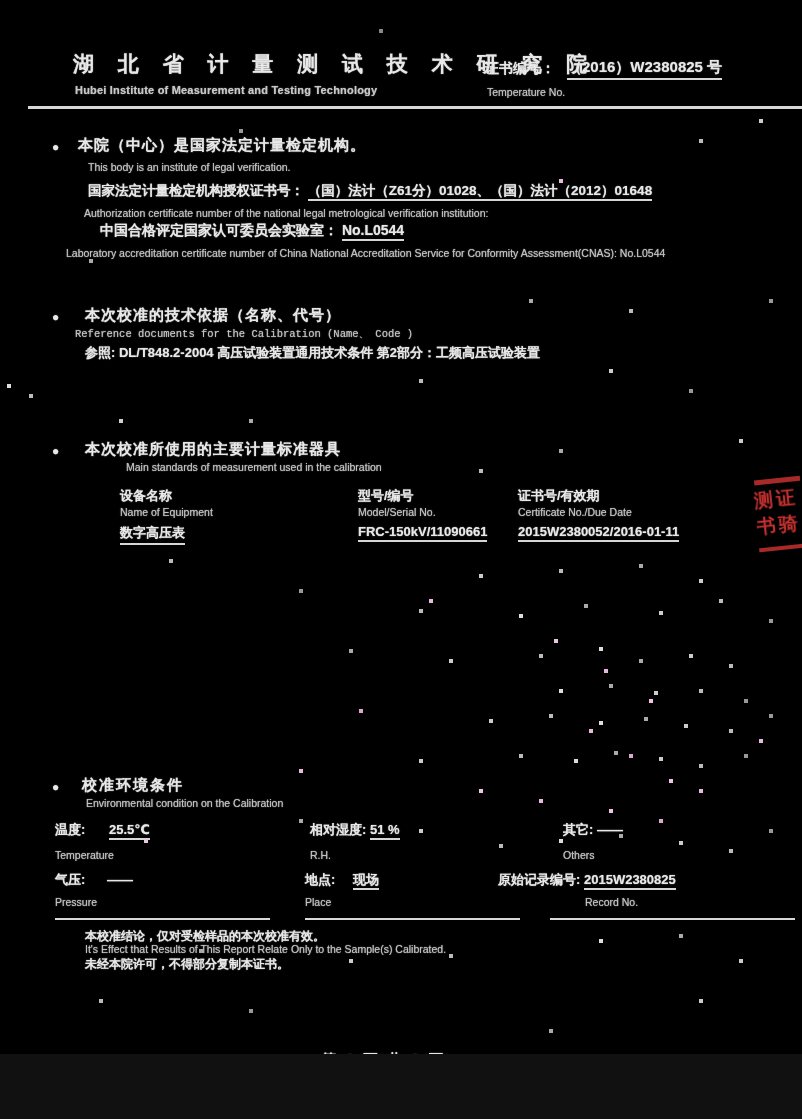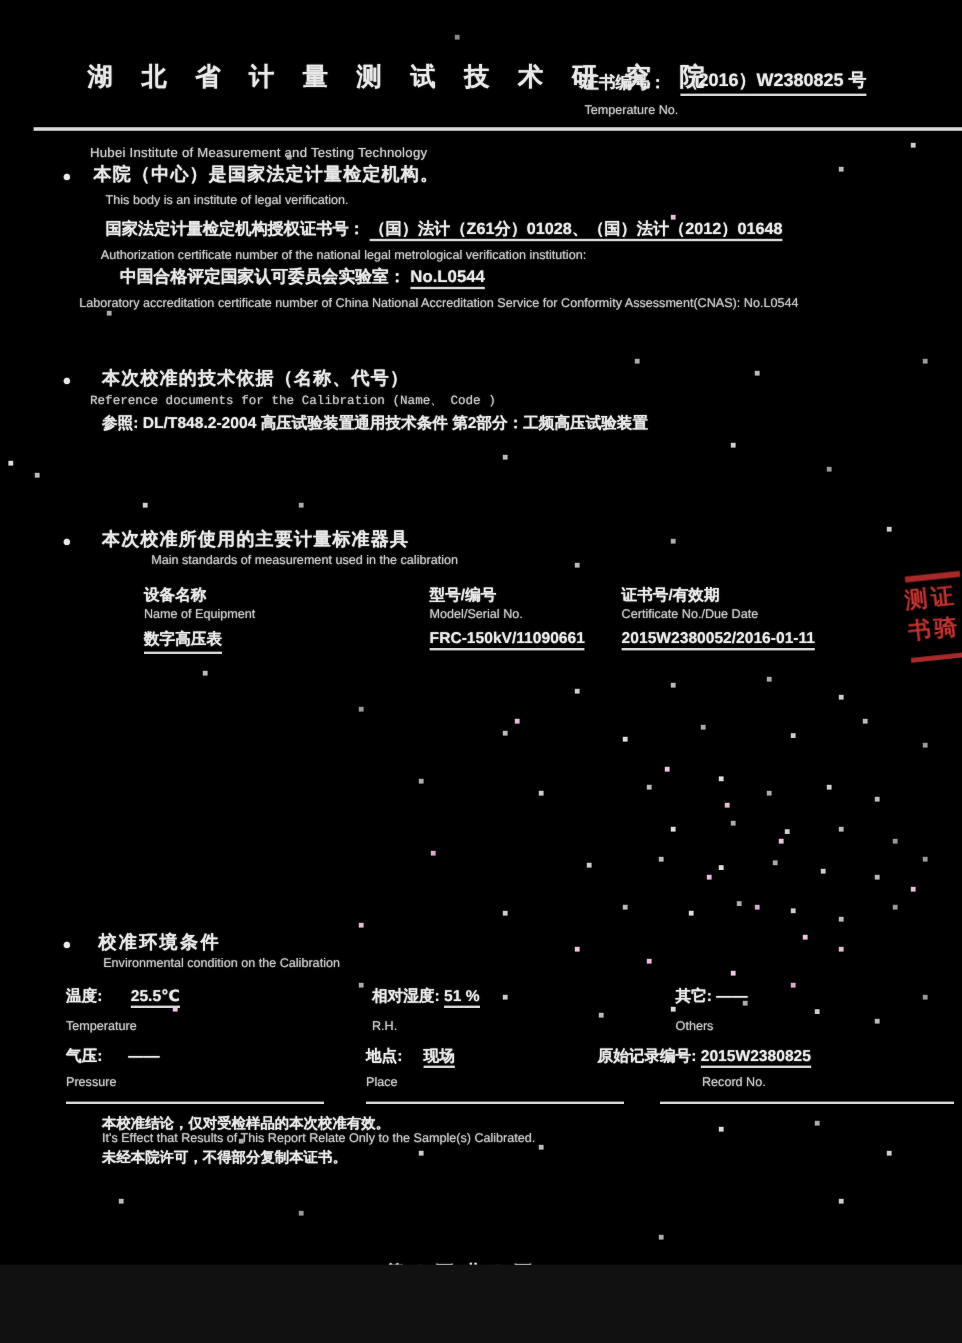--- a/index.html
+++ b/index.html
@@ -4,21 +4,21 @@
 <style>
   html,body{margin:0;padding:0;background:#111;}
   .page{
     position:relative;width:802px;height:1054px;background:#000;
     overflow:hidden;font-family:"Liberation Sans","DejaVu Sans",sans-serif;
     color:#e2e2e2;
   }
   .abs{position:absolute;white-space:nowrap;}
   .fuzz{text-shadow:0 0 1px rgba(235,235,235,.6),0 0 2px rgba(200,200,200,.25);}
   .cnb{font-weight:bold;color:#e8e8e8;}
-  .en{font-size:11px;color:#c8c8c8;font-weight:normal;letter-spacing:.2px;margin-top:38px;}
+  .en{font-size:11px;color:#c8c8c8;font-weight:bold;letter-spacing:.2px;}
   .ensm{font-size:10.5px;color:#c2c2c2;}
   .ul{border-bottom:2px solid #d6d6d6;padding-bottom:1px;}
   .rule{position:absolute;background:#d8d8d8;}
   .bullet{font-size:12px;color:#e8e8e8;}
   
   .stamp{position:absolute;left:750px;top:470px;width:60px;height:96px;color:#c5312f;
          transform:rotate(-6deg);filter:blur(.3px);}
   .stamp .bar{position:absolute;background:#c5312f;opacity:.85;}
   .stamp .chars{position:absolute;left:6px;top:16px;display:grid;
         grid-template-columns:22px 22px;grid-auto-rows:26px;

